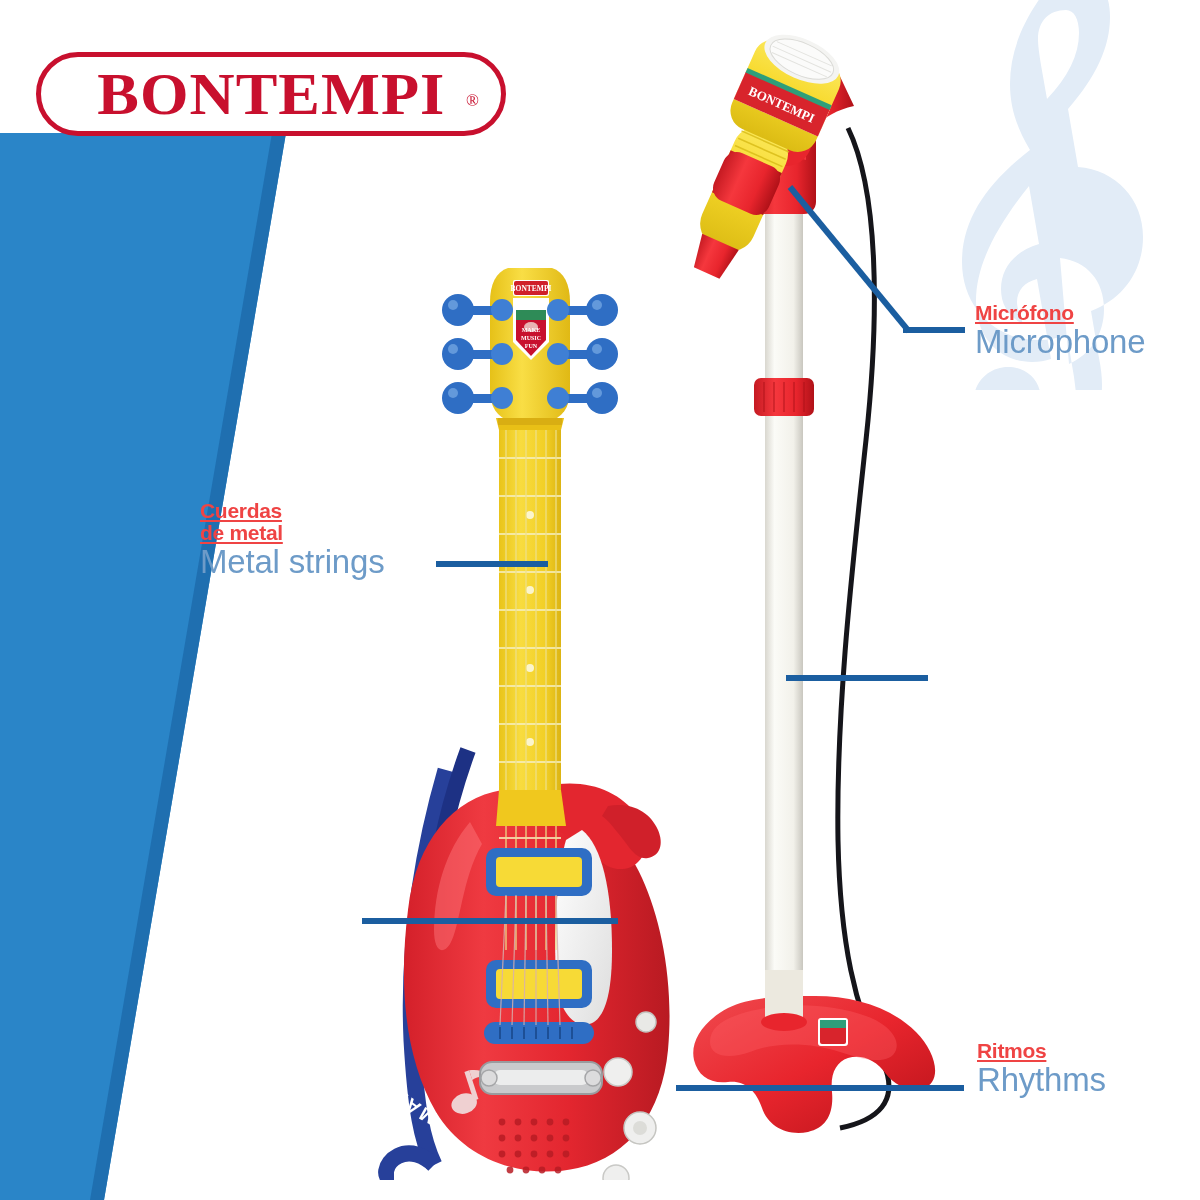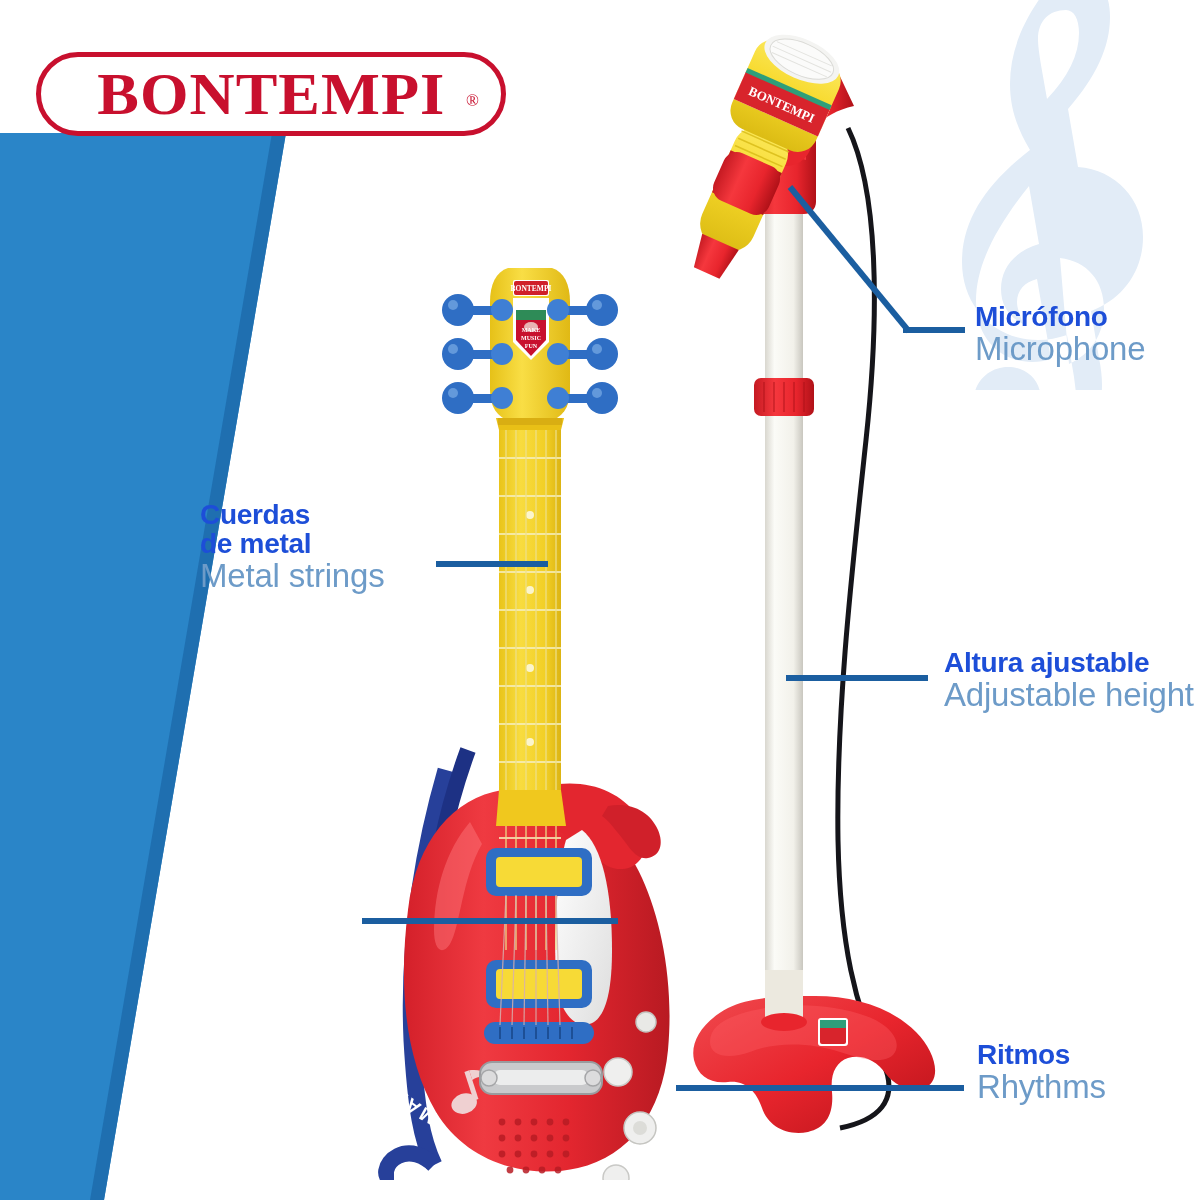--- a/index.html
+++ b/index.html
@@ -15,21 +15,21 @@
   .logo{position:absolute;left:36px;top:52px;width:470px;height:84px;background:#ffffff;
         border:5px solid #c8102e;border-radius:42px;box-sizing:border-box;
         display:flex;align-items:center;justify-content:center;z-index:40;}
   .logo-text{font-family:"Liberation Serif",serif;font-weight:bold;color:#c8102e;
         font-size:60px;letter-spacing:1px;line-height:1;transform:scaleX(1.04);}
   .logo-r{position:absolute;right:22px;top:34px;font-family:"Liberation Serif",serif;
         font-size:17px;color:#c8102e;}
 
   
   .callout{position:absolute;z-index:30;}
-  .c-es{font-weight:bold;color:#1d4ed8;font-size:28px;line-height:1.04;white-space:nowrap;letter-spacing:-0.3px;}
+  .c-es{font-weight:bold;color:#ef4444;font-size:21px;line-height:1.04;white-space:nowrap;letter-spacing:-0.3px;text-decoration:underline;}
   .c-en{color:#6d9bc8;font-size:33px;line-height:1.12;white-space:nowrap;font-weight:normal;letter-spacing:-0.2px;}
   .ca-right{text-align:left;}
   .ca-left{text-align:left;}
 
   .lead{position:absolute;background:#1b5ea0;z-index:28;}
   .lead-h{height:6px;}
   .lead-d{height:6px;transform-origin:left center;}
 
   
   .guitar{position:absolute;left:350px;top:250px;width:360px;height:930px;z-index:20;}
@@ -395,24 +395,20 @@
 
   <div class="lead lead-h" style="left:436px;top:561px;width:112px;"></div>
 
   <div class="lead lead-h" style="left:362px;top:918px;width:256px;"></div>
 
   <div class="callout ca-right" style="left:975px;top:302px;">
     <div class="c-es">Micrófono</div>
     <div class="c-en">Microphone</div>
   </div>
 
-  <div class="callout ca-right" style="left:944px;top:648px;">
-    <div class="c-es">Altura ajustable</div>
-    <div class="c-en">Adjustable height</div>
-  </div>
 
   <div class="callout ca-right" style="left:977px;top:1040px;">
     <div class="c-es">Ritmos</div>
     <div class="c-en">Rhythms</div>
   </div>
 
   <div class="callout ca-left" style="left:200px;top:500px;width:222px;">
     <div class="c-es">Cuerdas</div>
     <div class="c-es">de metal</div>
     <div class="c-en">Metal strings</div>

